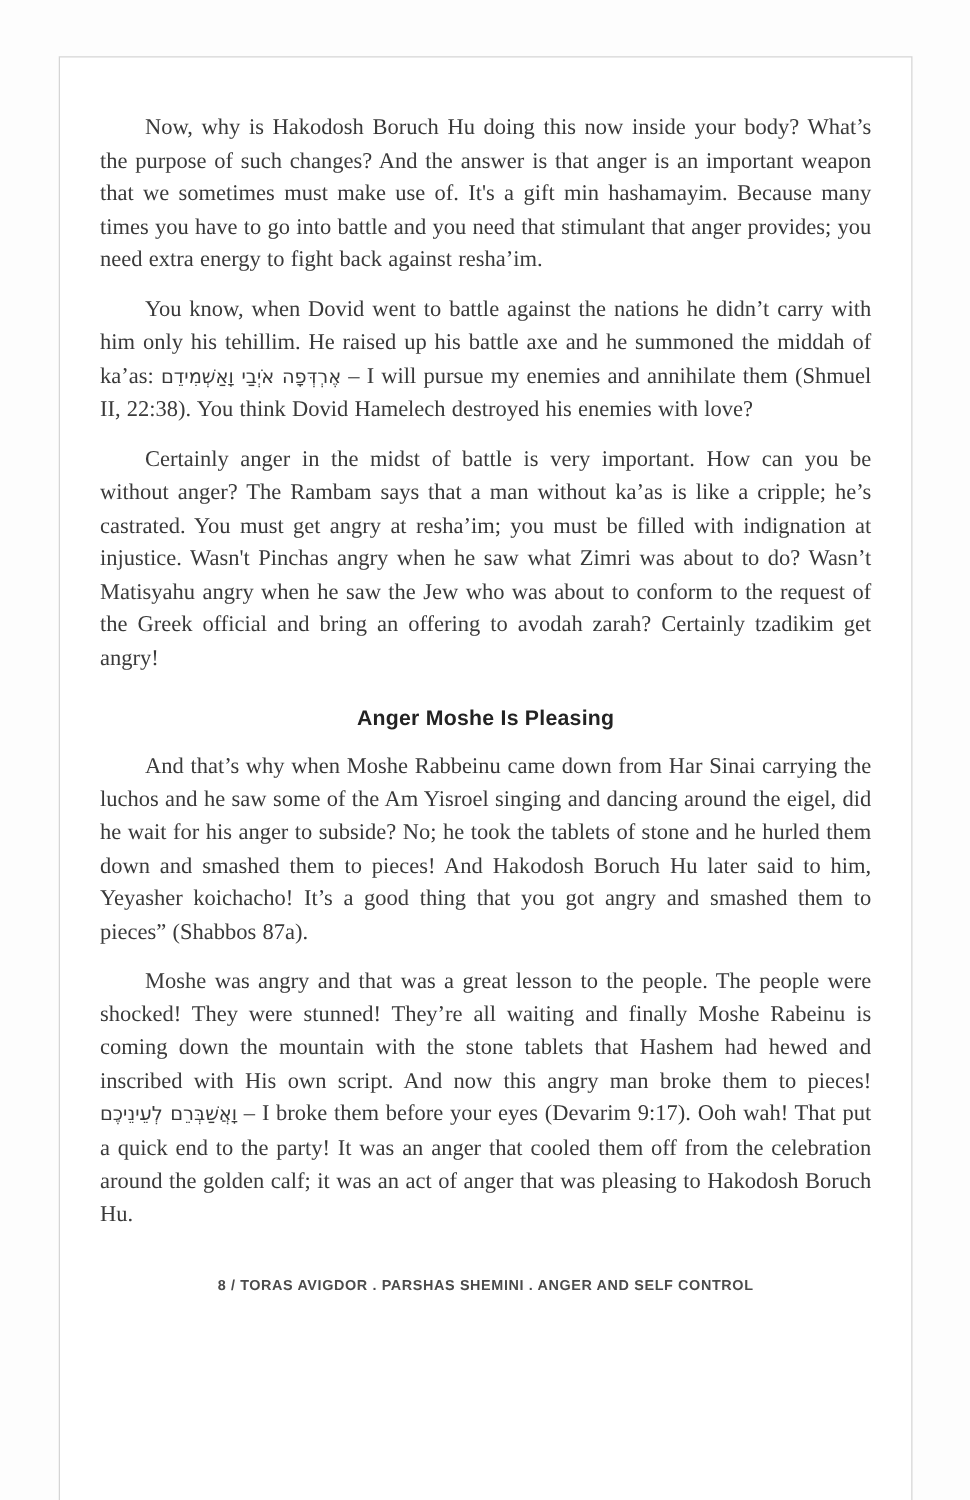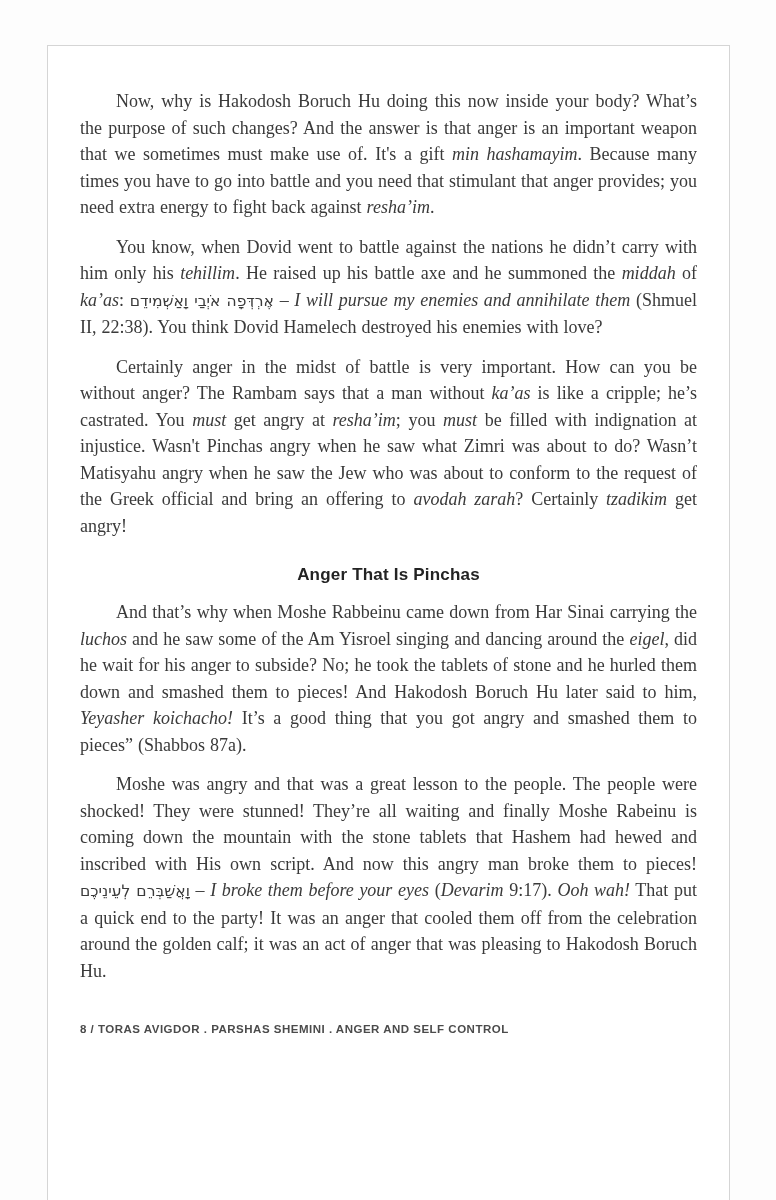--- a/index.html
+++ b/index.html
@@ -46,47 +46,48 @@
     margin:25px 0 13px 0;
     font-family:"Liberation Sans", sans-serif;
     font-weight:700;
     font-size:17px;
     line-height:22px;
     color:var(--heading-text);
     text-align:center;
     letter-spacing:0.2px;
   }
   .seg-regular{font-style:normal;}
-  .seg-italic{font-style:italic;}
+  .seg-italic{}
   .seg-hebrew{
     font-family:"DejaVu Sans", sans-serif;
     font-style:normal;
     font-size:15.5px;
     unicode-bidi:embed;
     margin-top:12px;
   }
   .footer{
     margin-top:39px;
+    text-align:center;
     font-family:"Liberation Sans", sans-serif;
     font-weight:700;
     font-size:11.5px;
     letter-spacing:0.5px;
     color:var(--footer-text);
   }
 </style>
 </head>
 <body>
 
 <div class="canvas">
   <div class="page">
     <div class="article">
         <p><span class="seg-regular">Now, why is Hakodosh Boruch Hu doing this now inside your body? What’s the purpose of such changes? And the answer is that anger is an important weapon that we sometimes must make use of. It's a gift </span><span class="seg-italic">min hashamayim</span><span class="seg-regular">. Because many times you have to go into battle and you need that stimulant that anger provides; you need extra energy to fight back against </span><span class="seg-italic">resha’im</span><span class="seg-regular">.</span></p>
         <p><span class="seg-regular">You know, when Dovid went to battle against the nations he didn’t carry with him only his </span><span class="seg-italic">tehillim</span><span class="seg-regular">. He raised up his battle axe and he summoned the </span><span class="seg-italic">middah</span><span class="seg-regular"> of </span><span class="seg-italic">ka’as</span><span class="seg-regular">: </span><span class="seg-hebrew">אֶרְדְּפָה אֹיְבַי וָאַשְׁמִידֵם</span><span class="seg-regular"> – </span><span class="seg-italic">I will pursue my enemies and annihilate them</span><span class="seg-regular"> (Shmuel II, 22:38). You think Dovid Hamelech destroyed his enemies with love?</span></p>
         <p><span class="seg-regular">Certainly anger in the midst of battle is very important. How can you be without anger? The Rambam says that a man without </span><span class="seg-italic">ka’as</span><span class="seg-regular"> is like a cripple; he’s castrated. You </span><span class="seg-italic">must</span><span class="seg-regular"> get angry at </span><span class="seg-italic">resha’im</span><span class="seg-regular">; you </span><span class="seg-italic">must</span><span class="seg-regular"> be filled with indignation at injustice. Wasn't Pinchas angry when he saw what Zimri was about to do? Wasn’t Matisyahu angry when he saw the Jew who was about to conform to the request of the Greek official and bring an offering to </span><span class="seg-italic">avodah zarah</span><span class="seg-regular">? Certainly </span><span class="seg-italic">tzadikim</span><span class="seg-regular"> get angry!</span></p>
-        <h2>Anger That Is Pinchas</h2>
+        <h2>Anger Moshe Is Pleasing</h2>
         <p><span class="seg-regular">And that’s why when Moshe Rabbeinu came down from Har Sinai carrying the </span><span class="seg-italic">luchos</span><span class="seg-regular"> and he saw some of the Am Yisroel singing and dancing around the </span><span class="seg-italic">eigel</span><span class="seg-regular">, did he wait for his anger to subside? No; he took the tablets of stone and he hurled them down and smashed them to pieces! And Hakodosh Boruch Hu later said to him, </span><span class="seg-italic">Yeyasher koichacho!</span><span class="seg-regular"> It’s a good thing that you got angry and smashed them to pieces” (Shabbos 87a).</span></p>
         <p><span class="seg-regular">Moshe was angry and that was a great lesson to the people. The people were shocked! They were stunned! They’re all waiting and finally Moshe Rabeinu is coming down the mountain with the stone tablets that Hashem had hewed and inscribed with His own script. And now this angry man broke them to pieces! </span><span class="seg-hebrew">וָאֲשַׁבְּרֵם לְעֵינֵיכֶם</span><span class="seg-regular"> – </span><span class="seg-italic">I broke them before your eyes</span><span class="seg-regular"> (</span><span class="seg-italic">Devarim</span><span class="seg-regular"> 9:17). </span><span class="seg-italic">Ooh wah!</span><span class="seg-regular"> That put a quick end to the party! It was an anger that cooled them off from the celebration around the golden calf; it was an act of anger that was pleasing to Hakodosh Boruch Hu.</span></p>
       </div>
     <div class="footer">
       <span>8 / TORAS AVIGDOR . PARSHAS SHEMINI . ANGER AND SELF CONTROL</span>
     </div>
   </div>
 </div>
 
 </body></html>

